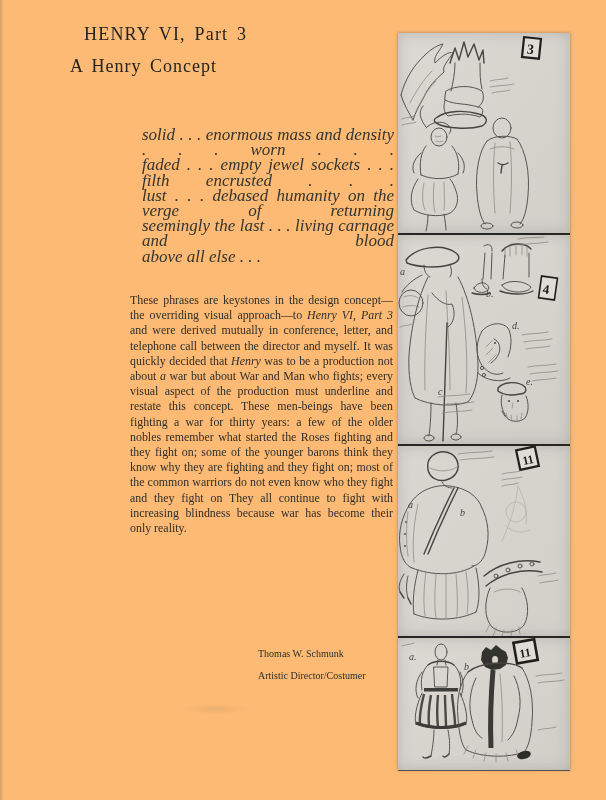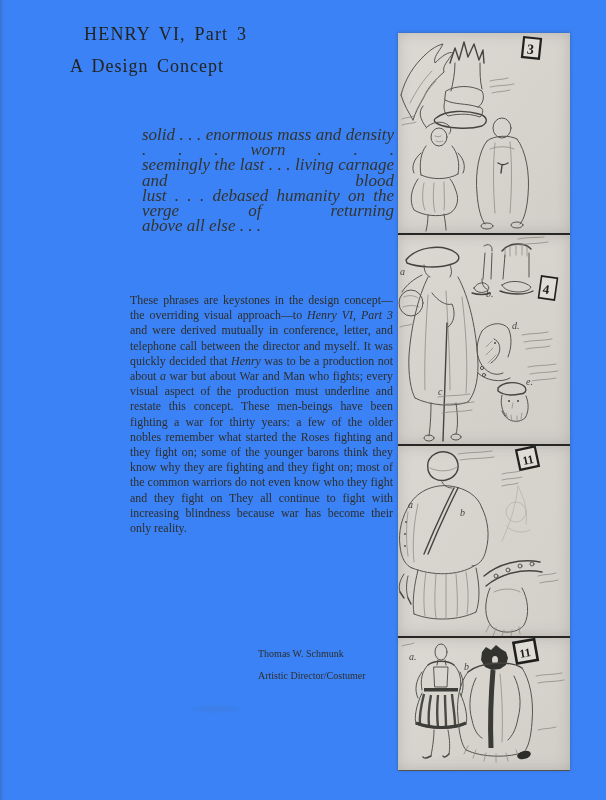--- a/index.html
+++ b/index.html
@@ -1,19 +1,19 @@
 <!DOCTYPE html>
 <html><head>
 <meta charset="utf-8">
 <style>
   html,body{margin:0;padding:0;background:#e8e8e6;}
   .page{
     position:relative;
     width:606px;height:800px;
-    background:#3b82f6;
+    background:#fdba74;
     font-family:"Liberation Serif", serif;
     color:#2b2b28;
     overflow:hidden;
     box-shadow:0 0 4px rgba(0,0,0,.3);
   }
   .page::before{
     content:"";position:absolute;left:0;top:0;width:4px;height:100%;
     background:linear-gradient(90deg, rgba(40,40,38,.18), rgba(40,40,38,0));
     pointer-events:none;
   }
@@ -72,26 +72,27 @@
     position:absolute;left:183px;top:704px;width:66px;height:10px;
     background:radial-gradient(ellipse at center, rgba(80,78,74,.10), rgba(80,78,74,0) 70%);
   }
 </style>
 </head>
 <body>
 
 <div class="page">
 
   <h1 class="title">HENRY VI, Part 3</h1>
-  <h2 class="subtitle">A Design Concept</h2>
+  <h2 class="subtitle">A Henry Concept</h2>
 
   <div class="quote">
     <div class="quote-line">solid . . . enormous mass and density . . . worn . . .</div>
+    <div class="quote-line">faded . . . empty jewel sockets . . . filth encrusted . . .</div>
+    <div class="quote-line">lust . . . debased humanity on the verge of returning</div>
     <div class="quote-line">seemingly the last . . . living carnage and blood</div>
-    <div class="quote-line">lust . . . debased humanity on the verge of returning</div>
     <div class="quote-line last">above all else . . .</div>
   </div>
 
   <div class="body-text">
     <p class="para"><span>These phrases are keystones in the design concept—the overriding visual approach—to </span><i>Henry VI, Part 3</i><span> and were derived mutually in conference, letter, and telephone call between the director and myself.  It was quickly decided that </span><i>Henry</i><span> was to be a production not about </span><i>a</i><span> war but about War and Man who fights; every visual aspect of the production must underline and restate this concept.  These men-beings have been fighting a war for thirty years: a few of the older nobles remember what started the Roses fighting and they fight on; some of the younger barons think they know why they are fighting and they fight on; most of the common warriors do not even know who they fight and they fight on  They all continue to fight with increasing blindness because war has become their only reality.</span></p>
   </div>
 
   <div class="signature">
     <div>Thomas W. Schmunk</div>
     <div>Artistic Director/Costumer</div>

